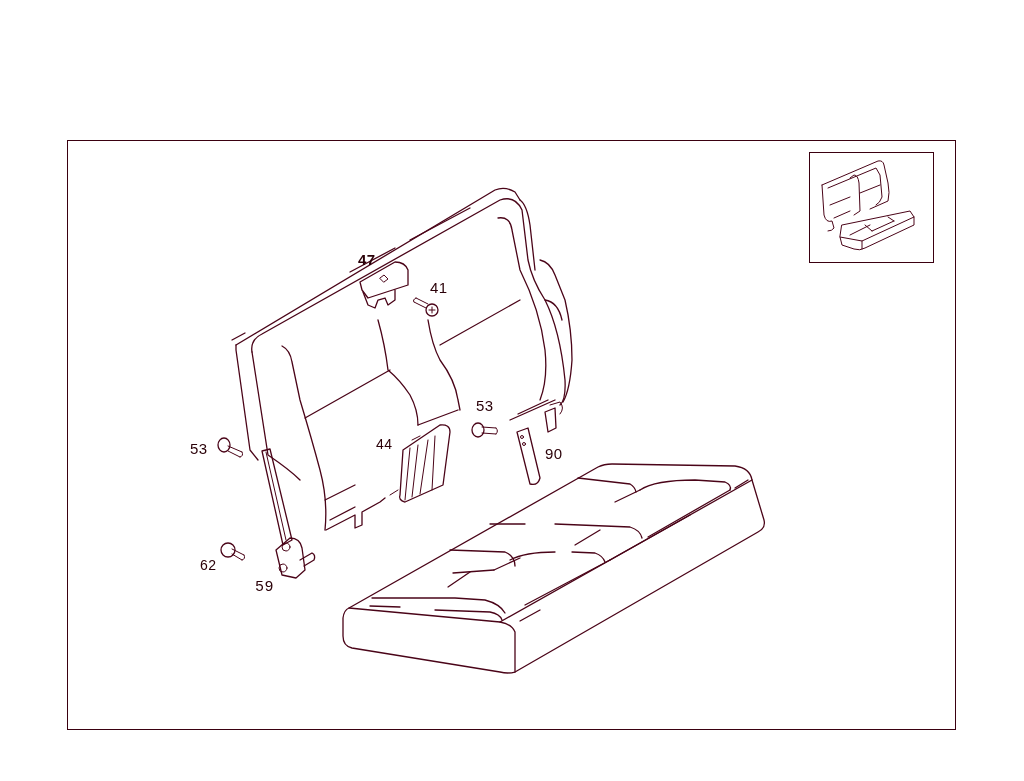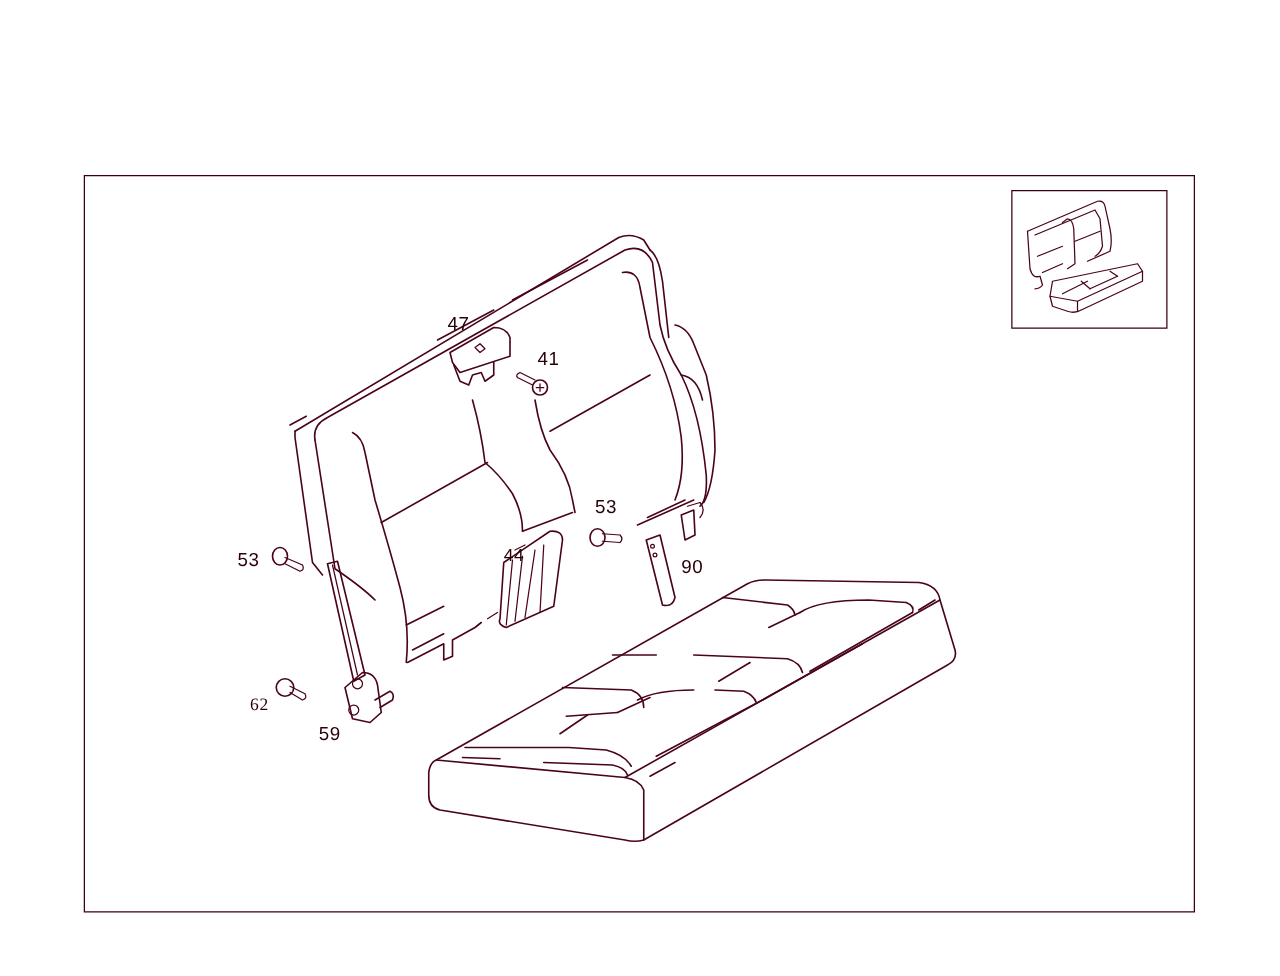--- a/index.html
+++ b/index.html
@@ -134,20 +134,20 @@
     <path class="ln2" d="M18,35 L66,15 L70,22 L72,44 Q70,50 66,52"></path>
     <path class="ln2" d="M40,25 L44,22 Q48,22 49,30 L50,58 L44,62"></path>
     <path class="ln2" d="M20,52 L40,44 M50,40 L70,32 M24,65 L40,58"></path>
     <path class="ln2" d="M32,72 L100,58 L104,64 L104,72 L55,95 Q50,98 44,96 L32,92 L30,84 Z"></path>
     <path class="ln2" d="M30,84 L52,88 L104,64"></path>
     <path class="ln2" d="M40,82 L60,72 M62,78 L84,68 M52,88 L52,96"></path>
     <path class="ln2" d="M55,72 L62,78 M78,64 L84,68"></path>
   </svg>
 </div>
 
-<div class="callout" style="left:358px;top:252px;">47</div>
+<div class="callout" style="left:358px;top:252px;font-weight:bold;">47</div>
 <div class="callout" style="left:430px;top:280px;">41</div>
 <div class="callout" style="left:190px;top:441px;">53</div>
 <div class="callout" style="left:476px;top:398px;">53</div>
-<div class="callout" style="left:376px;top:437px;font-size:14px;margin-left:27px;">44</div>
+<div class="callout" style="left:376px;top:437px;font-size:14px;">44</div>
 <div class="callout" style="left:545px;top:446px;">90</div>
-<div class="callout" style="left:200px;top:558px;font-size:14px;font-family:Liberation Serif, serif;">62</div>
-<div class="callout" style="left:255px;top:580px;">59</div>
+<div class="callout" style="left:200px;top:558px;font-size:14px;">62</div>
+<div class="callout" style="left:255px;top:580px;font-family:Liberation Mono, monospace;">59</div>
 
 </body></html>

